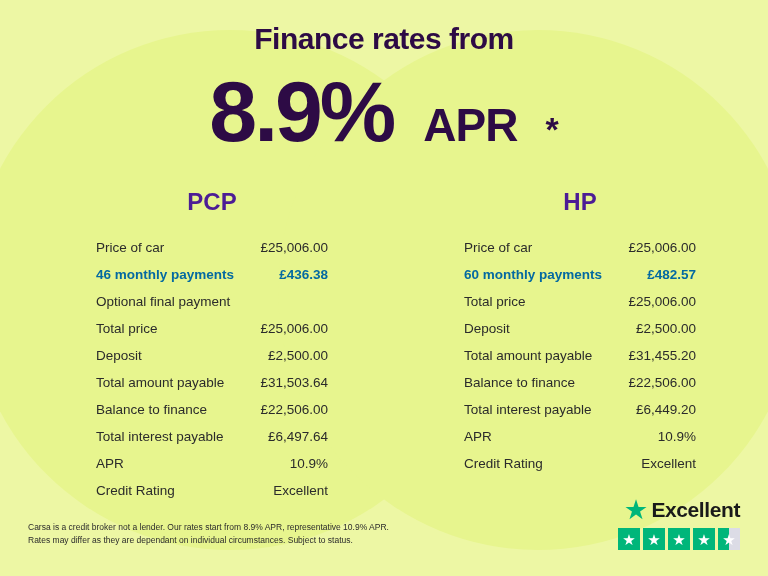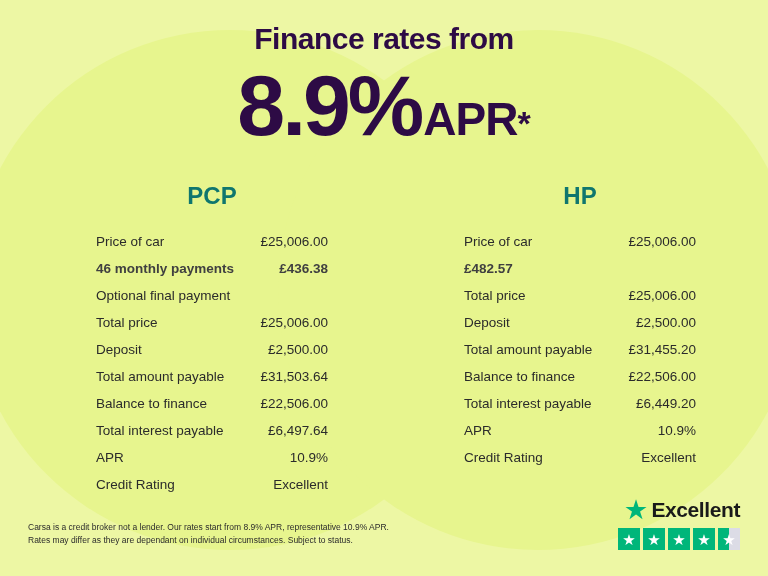--- a/index.html
+++ b/index.html
@@ -48,21 +48,22 @@
     font-weight: bold;
     font-size: 30px;
     letter-spacing: -0.5px;
     margin-top: 22px;
   }
   .rate-row {
     display: flex;
     align-items: baseline;
     justify-content: center;
     color: #2d0b45;
-    margin-top: 6px;
+    margin-top: 12px;
+    gap: 28px;
   }
   .rate-big {
     font-size: 86px;
     font-weight: bold;
     letter-spacing: -3px;
     line-height: 1;
   }
   .rate-apr {
     font-size: 46px;
     font-weight: bold;
@@ -81,40 +82,40 @@
     padding: 0 0px;
   }
   .col {
     width: 50%;
     box-sizing: border-box;
   }
   .col.pcp { padding: 0 56px 0 96px; }
   .col.hp  { padding: 0 72px 0 80px; }
   .col-title {
     text-align: center;
-    color: #0f766e;
+    color: #4c1d95;
     font-weight: bold;
     font-size: 24px;
     margin-bottom: 18px;
   }
   .row {
     display: flex;
     justify-content: space-between;
     align-items: baseline;
     font-size: 13.5px;
     color: #2b2b2b;
     padding: 6px 0;
     gap: 22px;
   }
   .row .label { white-space: nowrap; }
   .row .value { white-space: nowrap; text-align: right; }
   .row.emphasis .label,
   .row.emphasis .value {
     font-weight: bold;
-    color: #404040;
+    color: #0369a1;
   }
   .footer {
     position: absolute;
     left: 28px;
     bottom: 29px;
     font-size: 8.5px;
     line-height: 1.55;
     color: #2b2b2b;
     max-width: 430px;
   }
@@ -233,20 +234,21 @@
       </div>
 
       <div class="col hp">
         <div class="col-title">HP</div>
 
         <div class="row">
           <span class="label">Price of car</span>
           <span class="value">£25,006.00</span>
         </div>
         <div class="row emphasis">
+          <span class="label">60 monthly payments</span>
           <span class="value">£482.57</span>
         </div>
         <div class="row">
           <span class="label">Total price</span>
           <span class="value">£25,006.00</span>
         </div>
         <div class="row">
           <span class="label">Deposit</span>
           <span class="value">£2,500.00</span>
         </div>

